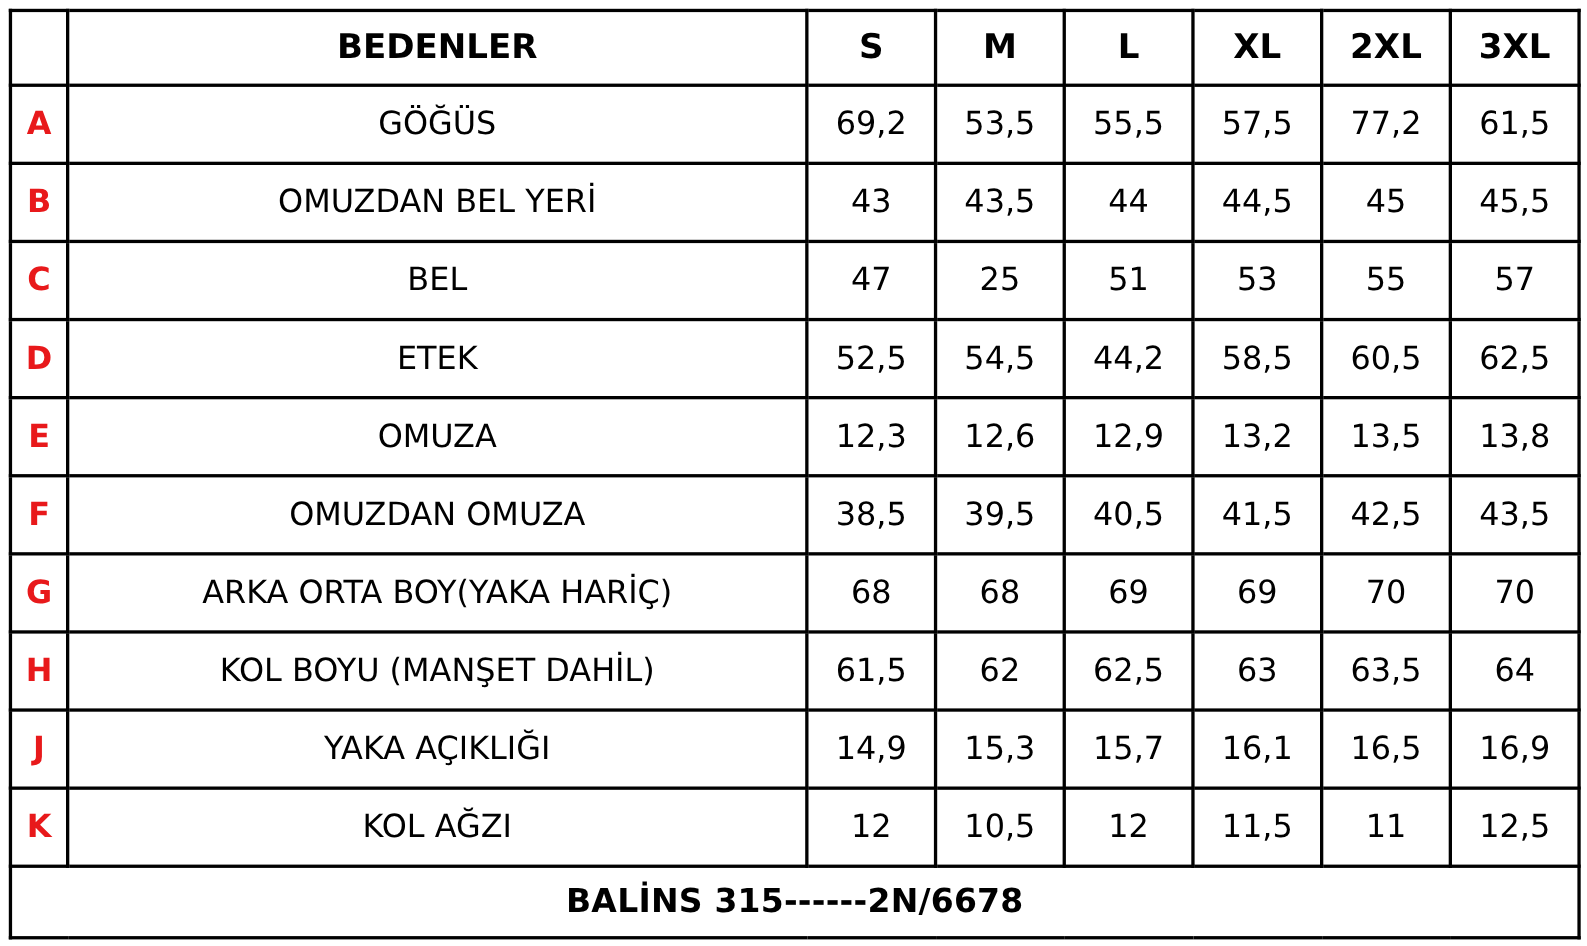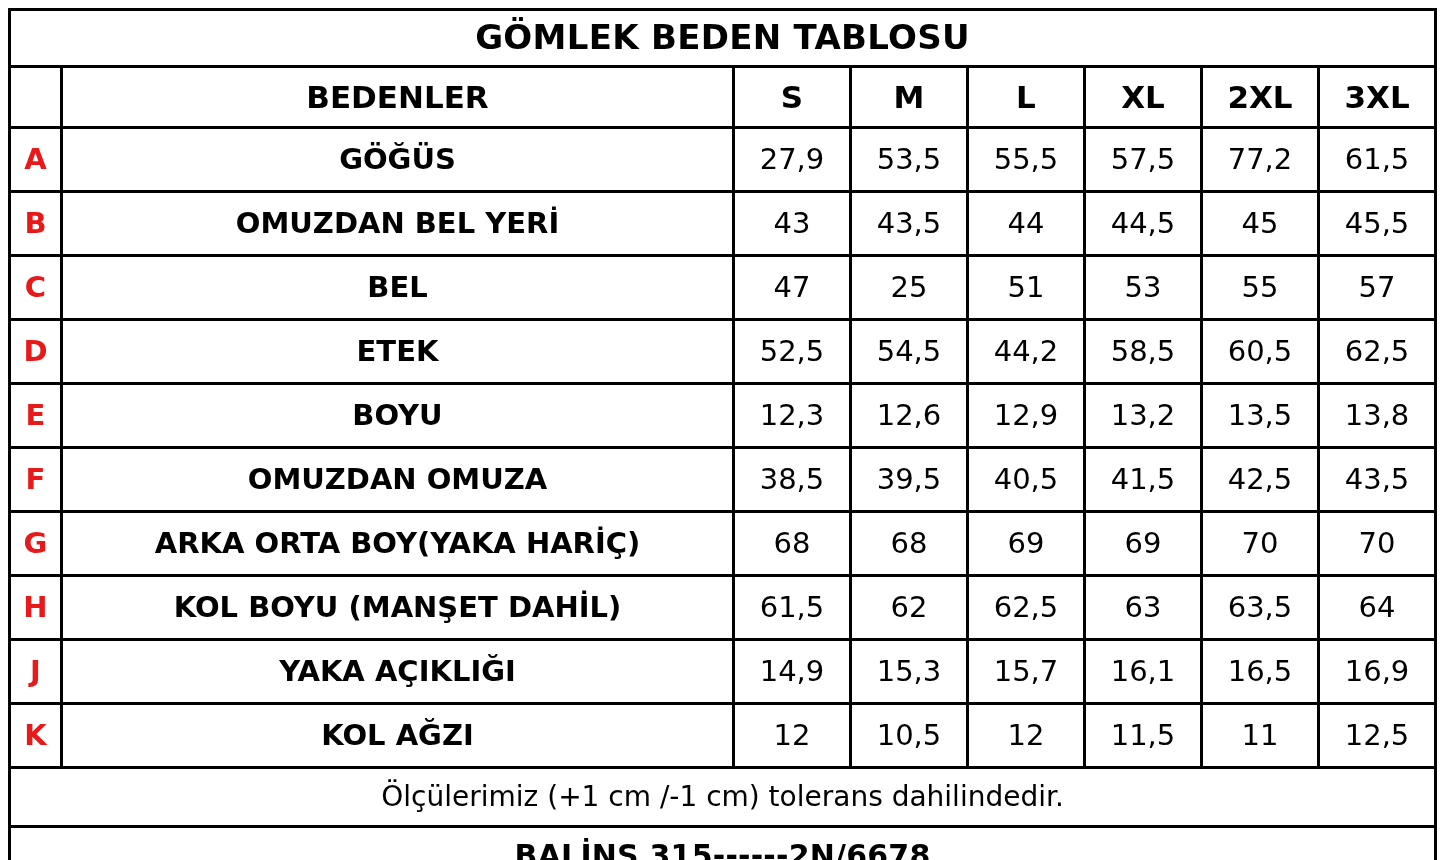--- a/index.html
+++ b/index.html
@@ -52,21 +52,21 @@
     font-size: 31px;
     font-weight: bold;
   }
   .letter {
     color: #e8191b;
     font-size: 29px;
     font-weight: bold;
   }
   .label {
     font-size: 29px;
-    font-weight: bold;
+    font-weight: normal;
   }
   .val {
     font-size: 29px;
     font-weight: normal;
   }
   .note-cell {
     font-size: 28px;
     font-weight: normal;
     height: 56px;
   }
@@ -88,38 +88,35 @@
       <col class="c-letter">
       <col class="c-label">
       <col class="c-size">
       <col class="c-size">
       <col class="c-size">
       <col class="c-size">
       <col class="c-size">
       <col class="c-size">
     </colgroup>
     <tbody>
-      <tr>
-        <td class="title-cell" colspan="8">GÖMLEK BEDEN TABLOSU</td>
-      </tr>
       <tr class="header-row">
         <td></td>
         <td class="hdr-label">BEDENLER</td>
         <td class="hdr-size">S</td>
         <td class="hdr-size">M</td>
         <td class="hdr-size">L</td>
         <td class="hdr-size">XL</td>
         <td class="hdr-size">2XL</td>
         <td class="hdr-size">3XL</td>
       </tr>
 
       <tr class="data-row">
         <td class="letter">A</td>
         <td class="label">GÖĞÜS</td>
-        <td class="val">27,9</td>
+        <td class="val">69,2</td>
         <td class="val">53,5</td>
         <td class="val">55,5</td>
         <td class="val">57,5</td>
         <td class="val">77,2</td>
         <td class="val">61,5</td>
       </tr>
 
       <tr class="data-row">
         <td class="letter">B</td>
         <td class="label">OMUZDAN BEL YERİ</td>
@@ -148,21 +145,21 @@
         <td class="val">52,5</td>
         <td class="val">54,5</td>
         <td class="val">44,2</td>
         <td class="val">58,5</td>
         <td class="val">60,5</td>
         <td class="val">62,5</td>
       </tr>
 
       <tr class="data-row">
         <td class="letter">E</td>
-        <td class="label">BOYU</td>
+        <td class="label">OMUZA</td>
         <td class="val">12,3</td>
         <td class="val">12,6</td>
         <td class="val">12,9</td>
         <td class="val">13,2</td>
         <td class="val">13,5</td>
         <td class="val">13,8</td>
       </tr>
 
       <tr class="data-row">
         <td class="letter">F</td>
@@ -213,20 +210,17 @@
         <td class="label">KOL AĞZI</td>
         <td class="val">12</td>
         <td class="val">10,5</td>
         <td class="val">12</td>
         <td class="val">11,5</td>
         <td class="val">11</td>
         <td class="val">12,5</td>
       </tr>
 
       <tr>
-        <td class="note-cell" colspan="8">Ölçülerimiz (+1 cm /-1 cm) tolerans dahilindedir.</td>
-      </tr>
-      <tr>
         <td class="code-cell" colspan="8">BALİNS 315------2N/6678</td>
       </tr>
     </tbody>
   </table>
 </div>
 
 </body></html>

